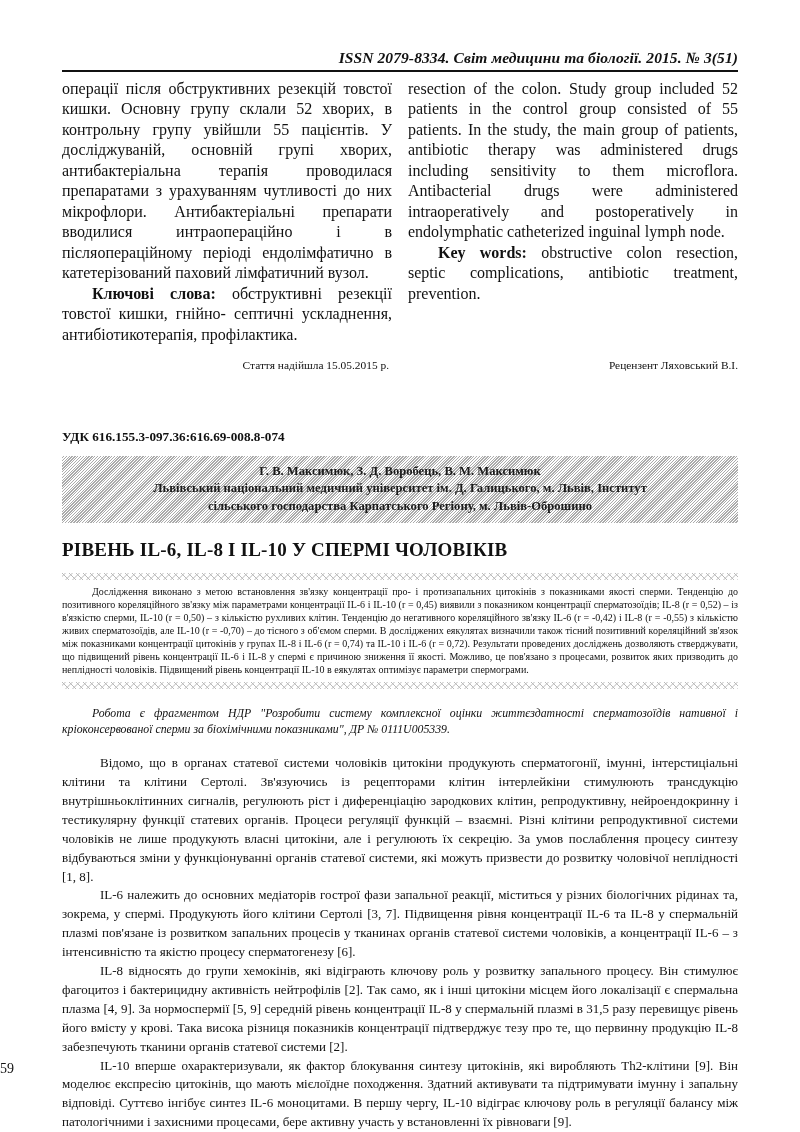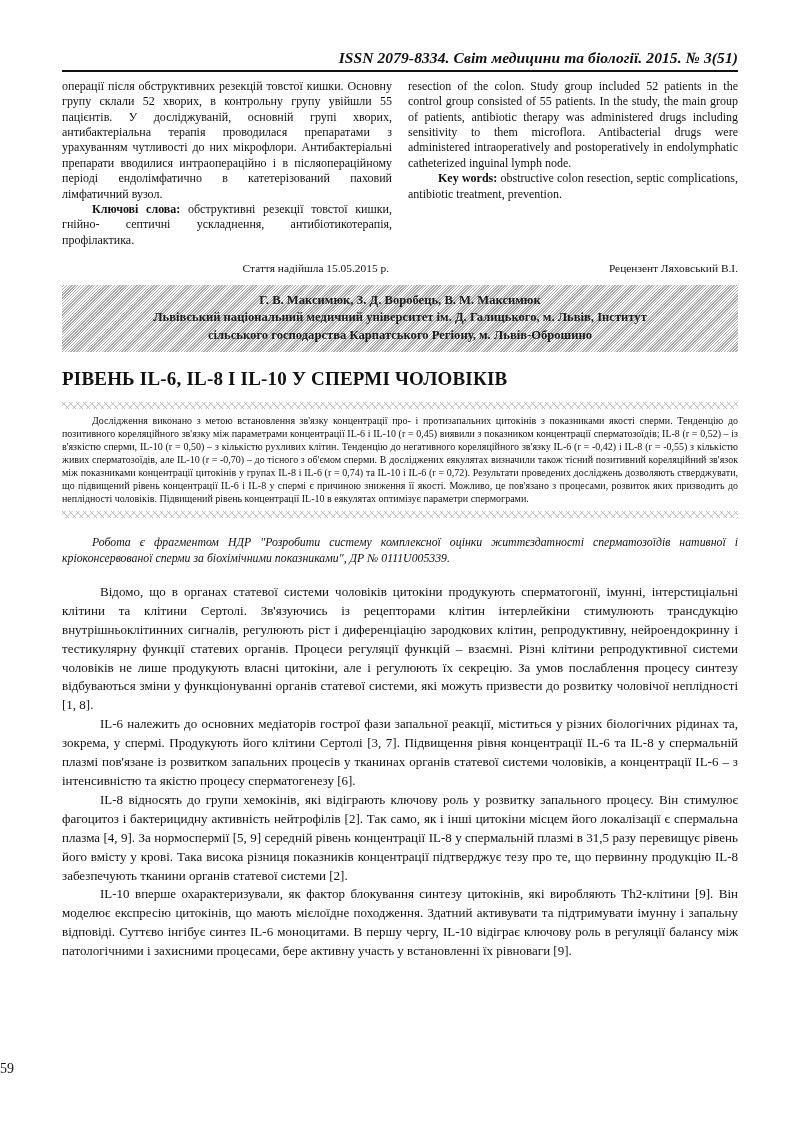--- a/index.html
+++ b/index.html
@@ -39,21 +39,21 @@
   }
   .runhead-rule {
     border-bottom: 2px solid #111;
     margin-bottom: 7px;
   }
 
   
   .abstract-cols {
     display: flex;
     gap: 16px;
-    font-size: 12px;
+    font-size: 16px;
     line-height: 1.28;
   }
   .abstract-cols .col {
     width: 330px;
     text-align: justify;
     text-justify: inter-word;
   }
   .abstract-cols p {
     margin: 0;
   }
@@ -194,20 +194,21 @@
         <p>resection of the colon. Study group included 52 patients in the control group consisted of 55 patients. In the study, the main group of patients, antibiotic therapy was administered drugs including sensitivity to them microflora. Antibacterial drugs were administered intraoperatively and postoperatively in endolymphatic catheterized inguinal lymph node.</p>
         <p class="ind"><span class="kw-label">Key words:</span> <span>obstructive colon resection, septic complications, antibiotic treatment, prevention.</span></p>
       </div>
     </div>
 
     <div class="meta-row">
       <div class="col meta-left">Стаття надійшла 15.05.2015 р.</div>
       <div class="col meta-right">Рецензент Ляховський В.І.</div>
     </div>
 
+    <div class="udc">УДК 616.155.3-097.36:616.69-008.8-074</div>
 
     <div class="authors-block">
       <span class="line">Г. В. Максимюк, З. Д. Воробець, В. М. Максимюк</span>
       <span class="line">Львівський національний медичний університет ім. Д. Галицького, м. Львів, Інститут</span>
       <span class="line">сільського господарства Карпатського Регіону, м. Львів-Оброшино</span>
     </div>
 
     <div class="article-title">РІВЕНЬ IL-6, IL-8 І IL-10 У СПЕРМІ ЧОЛОВІКІВ</div>
 
     <div class="zigzag"></div>

